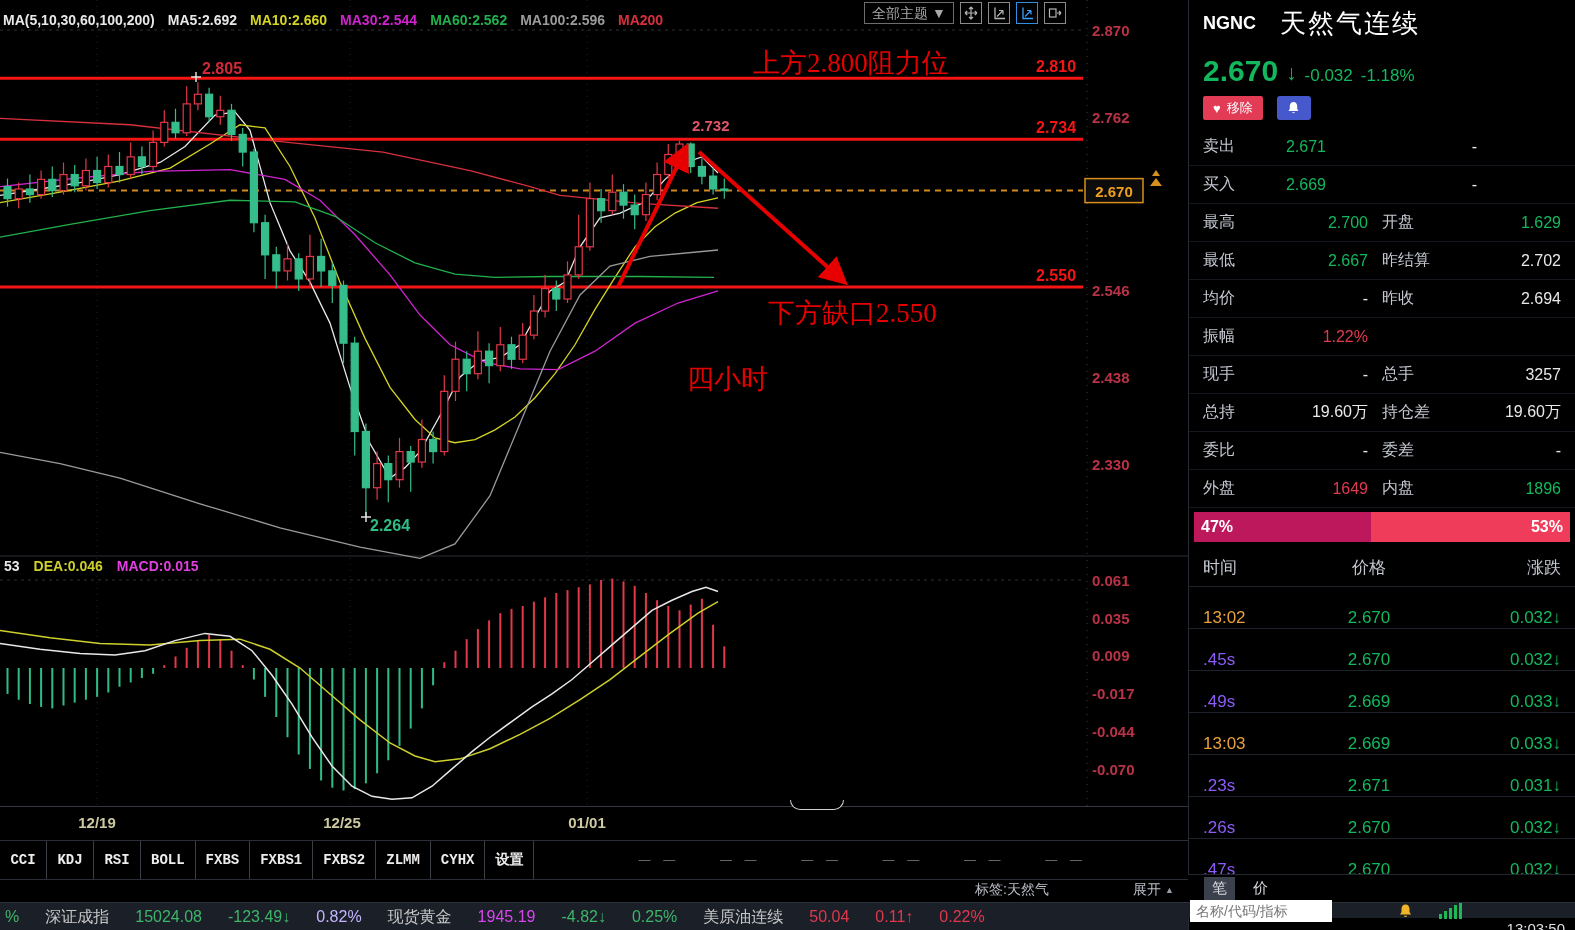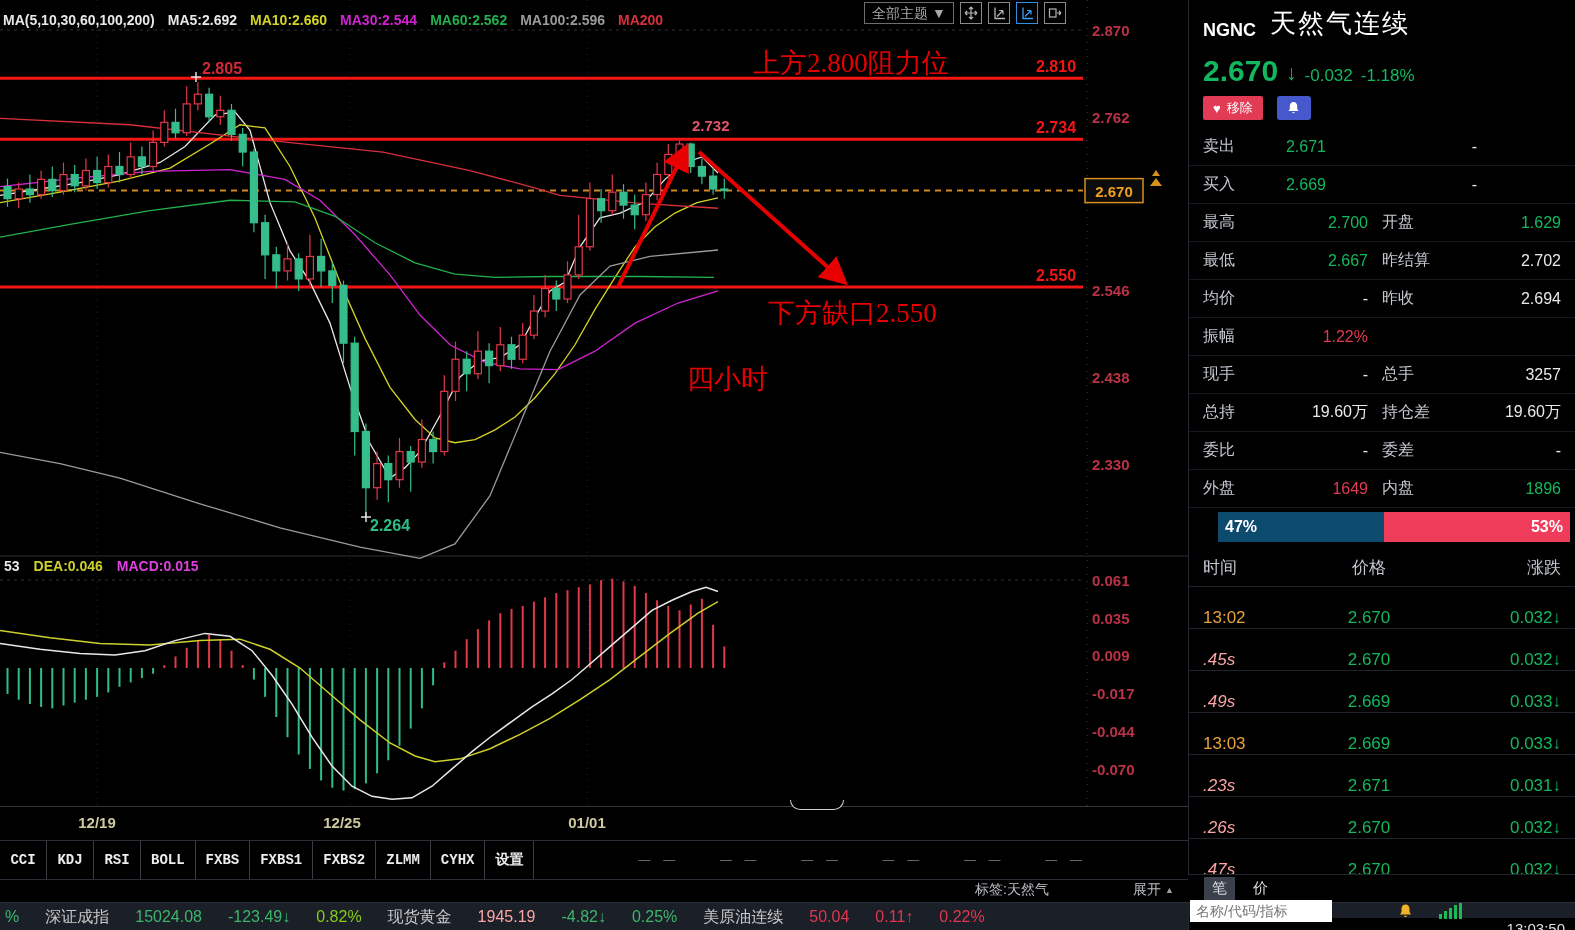--- a/index.html
+++ b/index.html
@@ -22,36 +22,36 @@
            font-family:"Liberation Mono",monospace;font-size:14px;font-weight:700;padding:0 10px;min-width:26px;cursor:default;}
   .dash-filler{flex:1;display:flex;align-items:center;justify-content:center;color:#6f737b;font-size:12px;letter-spacing:2px;white-space:pre;}
   .tag-row{position:absolute;left:0;top:878px;width:1188px;height:24px;display:flex;align-items:center;}
   .tag-label{position:absolute;left:975px;color:#b9bdc4;font-size:14px;}
   .expand-btn{position:absolute;left:1133px;color:#b9bdc4;font-size:14px;display:flex;align-items:center;gap:4px;}
   .expand-btn .tri{font-size:9px;color:#9aa0a8;}
   .ticker-row{position:absolute;left:0;top:902px;width:1188px;height:28px;background:#1b1f28;border-top:1px solid #2a2f38;
               display:flex;align-items:center;gap:26px;padding-left:5px;font-size:16px;white-space:nowrap;overflow:hidden;}
   
   .panel{position:absolute;left:1188px;top:0;width:387px;height:930px;background:#000;border-left:1px solid #262b33;box-sizing:border-box;}
-  .p-head{padding:6px 0 0 14px;display:flex;align-items:flex-end;gap:14px;}
+  .p-head{padding:6px 0 0 14px;display:flex;align-items:center;gap:24px;}
   .p-code{color:#fff;font-size:18px;font-weight:700;}
   .p-name{color:#fff;font-size:26px;letter-spacing:2px;}
   .p-price-row{padding:4px 0 0 14px;display:flex;align-items:baseline;gap:8px;}
   .p-last{color:#13b85e;font-size:30px;font-weight:700;}
   .p-arrow{color:#13b85e;font-size:21px;font-weight:700;position:relative;top:-1px;}
   .p-chg{color:#13b85e;font-size:17px;margin-top:21px;}
   .p-btns{padding:8px 0 6px 14px;display:flex;gap:14px;align-items:center;}
   .rm-btn{background:#e23b55;color:#fff;font-size:13px;height:24px;display:flex;align-items:center;gap:6px;padding:0 10px;border-radius:2px;}
   .bell-btn{background:#4559cc;width:34px;height:24px;border-radius:3px;display:flex;align-items:center;justify-content:center;}
   .q-rows{margin-top:2px;}
   .q-row{height:37px;display:flex;align-items:center;padding:0 14px;border-bottom:1px solid #14171d;font-size:16px;}
   .q-l{color:#c3c7cf;width:64px;}
   .q-v{flex:1;text-align:right;}
   .q-l2{color:#c3c7cf;width:78px;padding-left:14px;}
-  .c-green{color:#13b85e;} .c-red{color:#e03a50;} .c-white{color:#e8e8e8;} .c-gray{color:#fca5a5;font-style:italic;} .c-orange{color:#e8a23c;}
+  .c-green{color:#13b85e;} .c-red{color:#e03a50;} .c-white{color:#e8e8e8;} .c-gray{color:#8b5cf6;} .c-orange{color:#e8a23c;}
   .vol-bar{margin:4px 5px 0 5px;height:30px;display:flex;font-size:16px;font-weight:700;color:#fff;}
   .vol-green{background:#1ca74f;display:flex;align-items:center;padding-left:7px;}
   .vol-red{background:#ef3c5a;display:flex;align-items:center;justify-content:flex-end;padding-right:7px;}
   .ts-head{height:38px;display:flex;align-items:center;padding:0 14px;color:#c3c7cf;font-size:17px;margin-top:6px;}
   .ts-row{height:41px;display:flex;align-items:flex-end;padding:0 14px;border-top:1px solid #1e232b;font-size:17px;}
   .ts-c1{width:86px;text-align:left;}
   .ts-c2{flex:1;text-align:center;}
   .ts-c3{width:112px;text-align:right;}
   .p-tabs{position:absolute;left:1188px;top:874px;width:387px;height:28px;display:flex;align-items:center;gap:10px;padding-left:16px;border-top:1px solid #23272f;background:#000;box-sizing:border-box;}
   .p-tab{color:#d7dadf;font-size:15px;padding:2px 8px;}
@@ -389,23 +389,23 @@
         <span>展开</span>
           <span class="tri">▲</span>
       </span>
     </div>
 
     <div class="ticker-row">
         <span style="color: rgb(61, 181, 106);">%</span>
         <span style="color: rgb(200, 200, 200);">深证成指</span>
         <span style="color: rgb(61, 181, 106);">15024.08</span>
         <span style="color: rgb(61, 181, 106);">-123.49↓</span>
-        <span style="color: #84cc16;">0.82%</span>
+        <span style="color: #c4b5fd;">0.82%</span>
         <span style="color: rgb(200, 200, 200);">现货黄金</span>
-        <span style="color: #fca5a5;">1945.19</span>
+        <span style="color: #d946ef;">1945.19</span>
         <span style="color: rgb(61, 181, 106);">-4.82↓</span>
         <span style="color: rgb(61, 181, 106);">0.25%</span>
         <span style="color: rgb(200, 200, 200);">美原油连续</span>
         <span style="color: rgb(224, 56, 78);">50.04</span>
         <span style="color: rgb(224, 56, 78);">0.11↑</span>
         <span style="color: rgb(224, 56, 78);">0.22%</span>
       </div>
   </div>
 
   <div class="panel">
@@ -487,21 +487,21 @@
           <span class="q-v c-white">-</span>
         </div>
         <div class="q-row">
           <span class="q-l">外盘</span>
           <span class="q-v c-red">1649</span>
           <span class="q-l2">内盘</span>
           <span class="q-v c-green">1896</span>
         </div>
       </div>
     <div class="vol-bar">
-      <div class="vol-green" id="vol-buy" style="width: 47%; background: #0c4a6e; margin-left: 24px;">47%</div>
+      <div class="vol-green" id="vol-buy" style="width: 47%; background: #be185d;">47%</div>
       <div class="vol-red" id="vol-sell" style="width: 53%; background: rgb(239, 60, 90);">53%</div>
     </div>
     <div class="ts-head">
       <span class="ts-c1">时间</span>
       <span class="ts-c2">价格</span>
       <span class="ts-c3">涨跌</span>
     </div>
     <div id="ts-rows">
         <div class="ts-row">
           <span class="ts-c1 c-orange">13:02</span>

